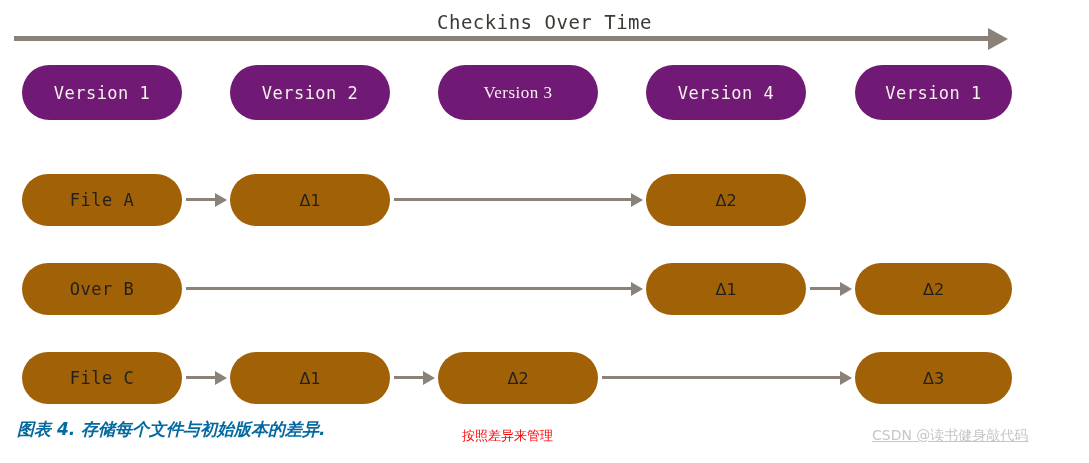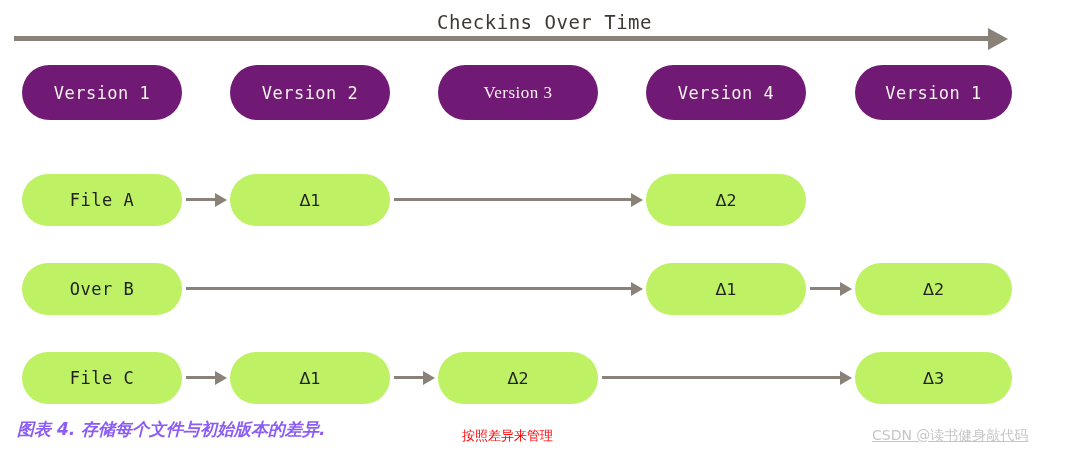--- a/index.html
+++ b/index.html
@@ -72,21 +72,21 @@
     justify-content: center;
     letter-spacing: 0.5px;
     box-sizing: border-box;
   }
 
   
   .node-box {
     position: absolute;
     height: 52px;
     border-radius: 26px;
-    background: #bef264;
+    background: #a16207;
     color: #22211f;
     display: flex;
     align-items: center;
     justify-content: center;
     font-family: "DejaVu Sans Mono", monospace;
     font-size: 17px;
     letter-spacing: 0.5px;
     box-sizing: border-box;
   }
   .node-box.delta {
@@ -112,21 +112,21 @@
 
   
   .caption {
     position: absolute;
     left: 17px;
     top: 418px;
     font-family: "DejaVu Sans", sans-serif;
     font-size: 17px;
     font-style: italic;
     font-weight: bold;
-    color: #8b5cf6;
+    color: #0369a1;
     white-space: nowrap;
   }
   .annotation {
     position: absolute;
     left: 462px;
     top: 427px;
     font-family: "DejaVu Sans", sans-serif;
     font-size: 13px;
     color: #fb0505;
     white-space: nowrap;

